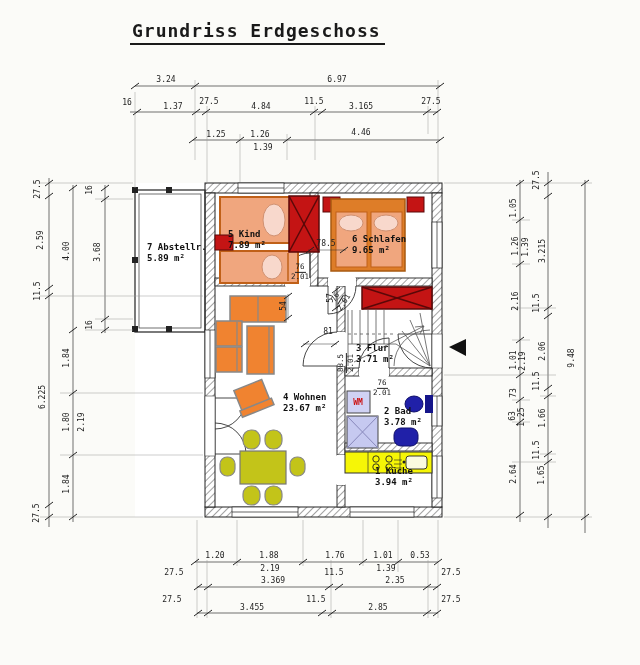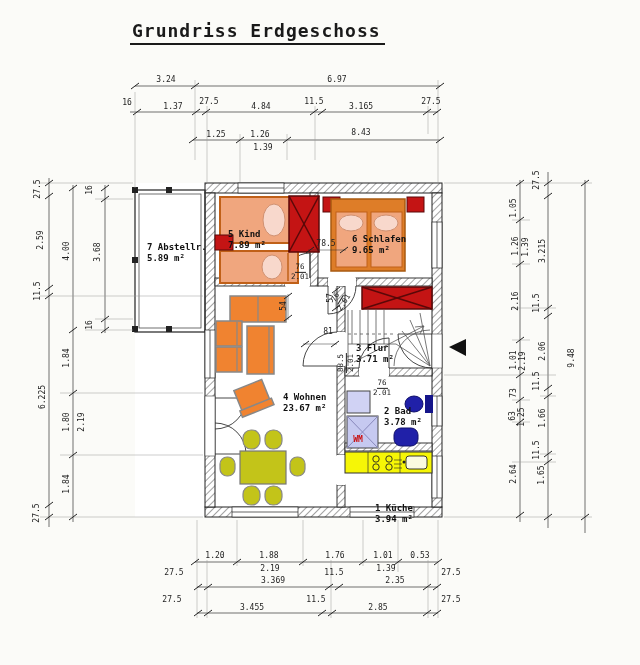--- a/index.html
+++ b/index.html
@@ -13,21 +13,21 @@
   .dim.v{transform:translate(-50%,-50%) rotate(-90deg);}
   .room-label{position:absolute;font:bold 9px "DejaVu Sans Mono",monospace;color:#111;
               line-height:1.25;z-index:5;white-space:nowrap;}
   .frac{position:absolute;display:flex;flex-direction:column;align-items:center;
         font:7.5px "DejaVu Sans Mono",monospace;color:#222;line-height:1.15;z-index:5;
         transform:translate(-50%,-50%);background:rgba(255,255,255,.0);}
   .frac span:first-child{border-bottom:1px solid #222;padding:0 1px;}
   .frac.rot60{transform:translate(-50%,-50%) rotate(-58deg);}
   .frac.rot90{transform:translate(-50%,-50%) rotate(-90deg);}
   .wm{position:absolute;font:bold 8px "DejaVu Sans Mono",monospace;color:#cc1111;z-index:6;
-      transform:translate(-50%,-50%);margin-top:37px;}
+      transform:translate(-50%,-50%);}
 </style>
 </head>
 <body>
 
 <div id="stage">
 
   <div class="title">Grundriss Erdgeschoss</div>
 
   <svg id="plansvg" width="640" height="665" viewBox="0 0 640 665">
     <defs>
@@ -409,21 +409,21 @@
       <div>3.71 m²</div>
   </div>
   <div class="room-label" style="left:283px;top:392px">
     <div>4 Wohnen</div>
       <div>23.67 m²</div>
   </div>
   <div class="room-label" style="left:384px;top:406px">
     <div>2 Bad</div>
       <div>3.78 m²</div>
   </div>
-  <div class="room-label" style="left:375px;top:503px">
+  <div class="room-label" style="left:375px;top:466px">
     <div>1 Küche</div>
       <div>3.94 m²</div>
   </div>
   <div class="wm" style="left:358px;top:402px">WM</div>
 
   <div class="frac" style="left:300px;top:272px">
     <span>76</span>
       <span>2.01</span>
   </div>
   <div class="frac rot60" style="left:340px;top:300px">
@@ -443,21 +443,21 @@
   <div class="dim" style="left:337px;top:79px">6.97</div>
   <div class="dim" style="left:127px;top:102px">16</div>
   <div class="dim" style="left:173px;top:106px">1.37</div>
   <div class="dim" style="left:209px;top:101px">27.5</div>
   <div class="dim" style="left:261px;top:106px">4.84</div>
   <div class="dim" style="left:314px;top:101px">11.5</div>
   <div class="dim" style="left:361px;top:106px">3.165</div>
   <div class="dim" style="left:431px;top:101px">27.5</div>
   <div class="dim" style="left:216px;top:134px">1.25</div>
   <div class="dim" style="left:260px;top:134px">1.26</div>
-  <div class="dim" style="left:361px;top:132px">8.43</div>
+  <div class="dim" style="left:361px;top:132px">4.46</div>
   <div class="dim" style="left:263px;top:147px">1.39</div>
 
   <div class="dim" style="left:215px;top:555px">1.20</div>
   <div class="dim" style="left:269px;top:555px">1.88</div>
   <div class="dim" style="left:335px;top:555px">1.76</div>
   <div class="dim" style="left:383px;top:555px">1.01</div>
   <div class="dim" style="left:420px;top:555px">0.53</div>
   <div class="dim" style="left:270px;top:568px">2.19</div>
   <div class="dim" style="left:386px;top:568px">1.39</div>
   <div class="dim" style="left:174px;top:572px">27.5</div>

